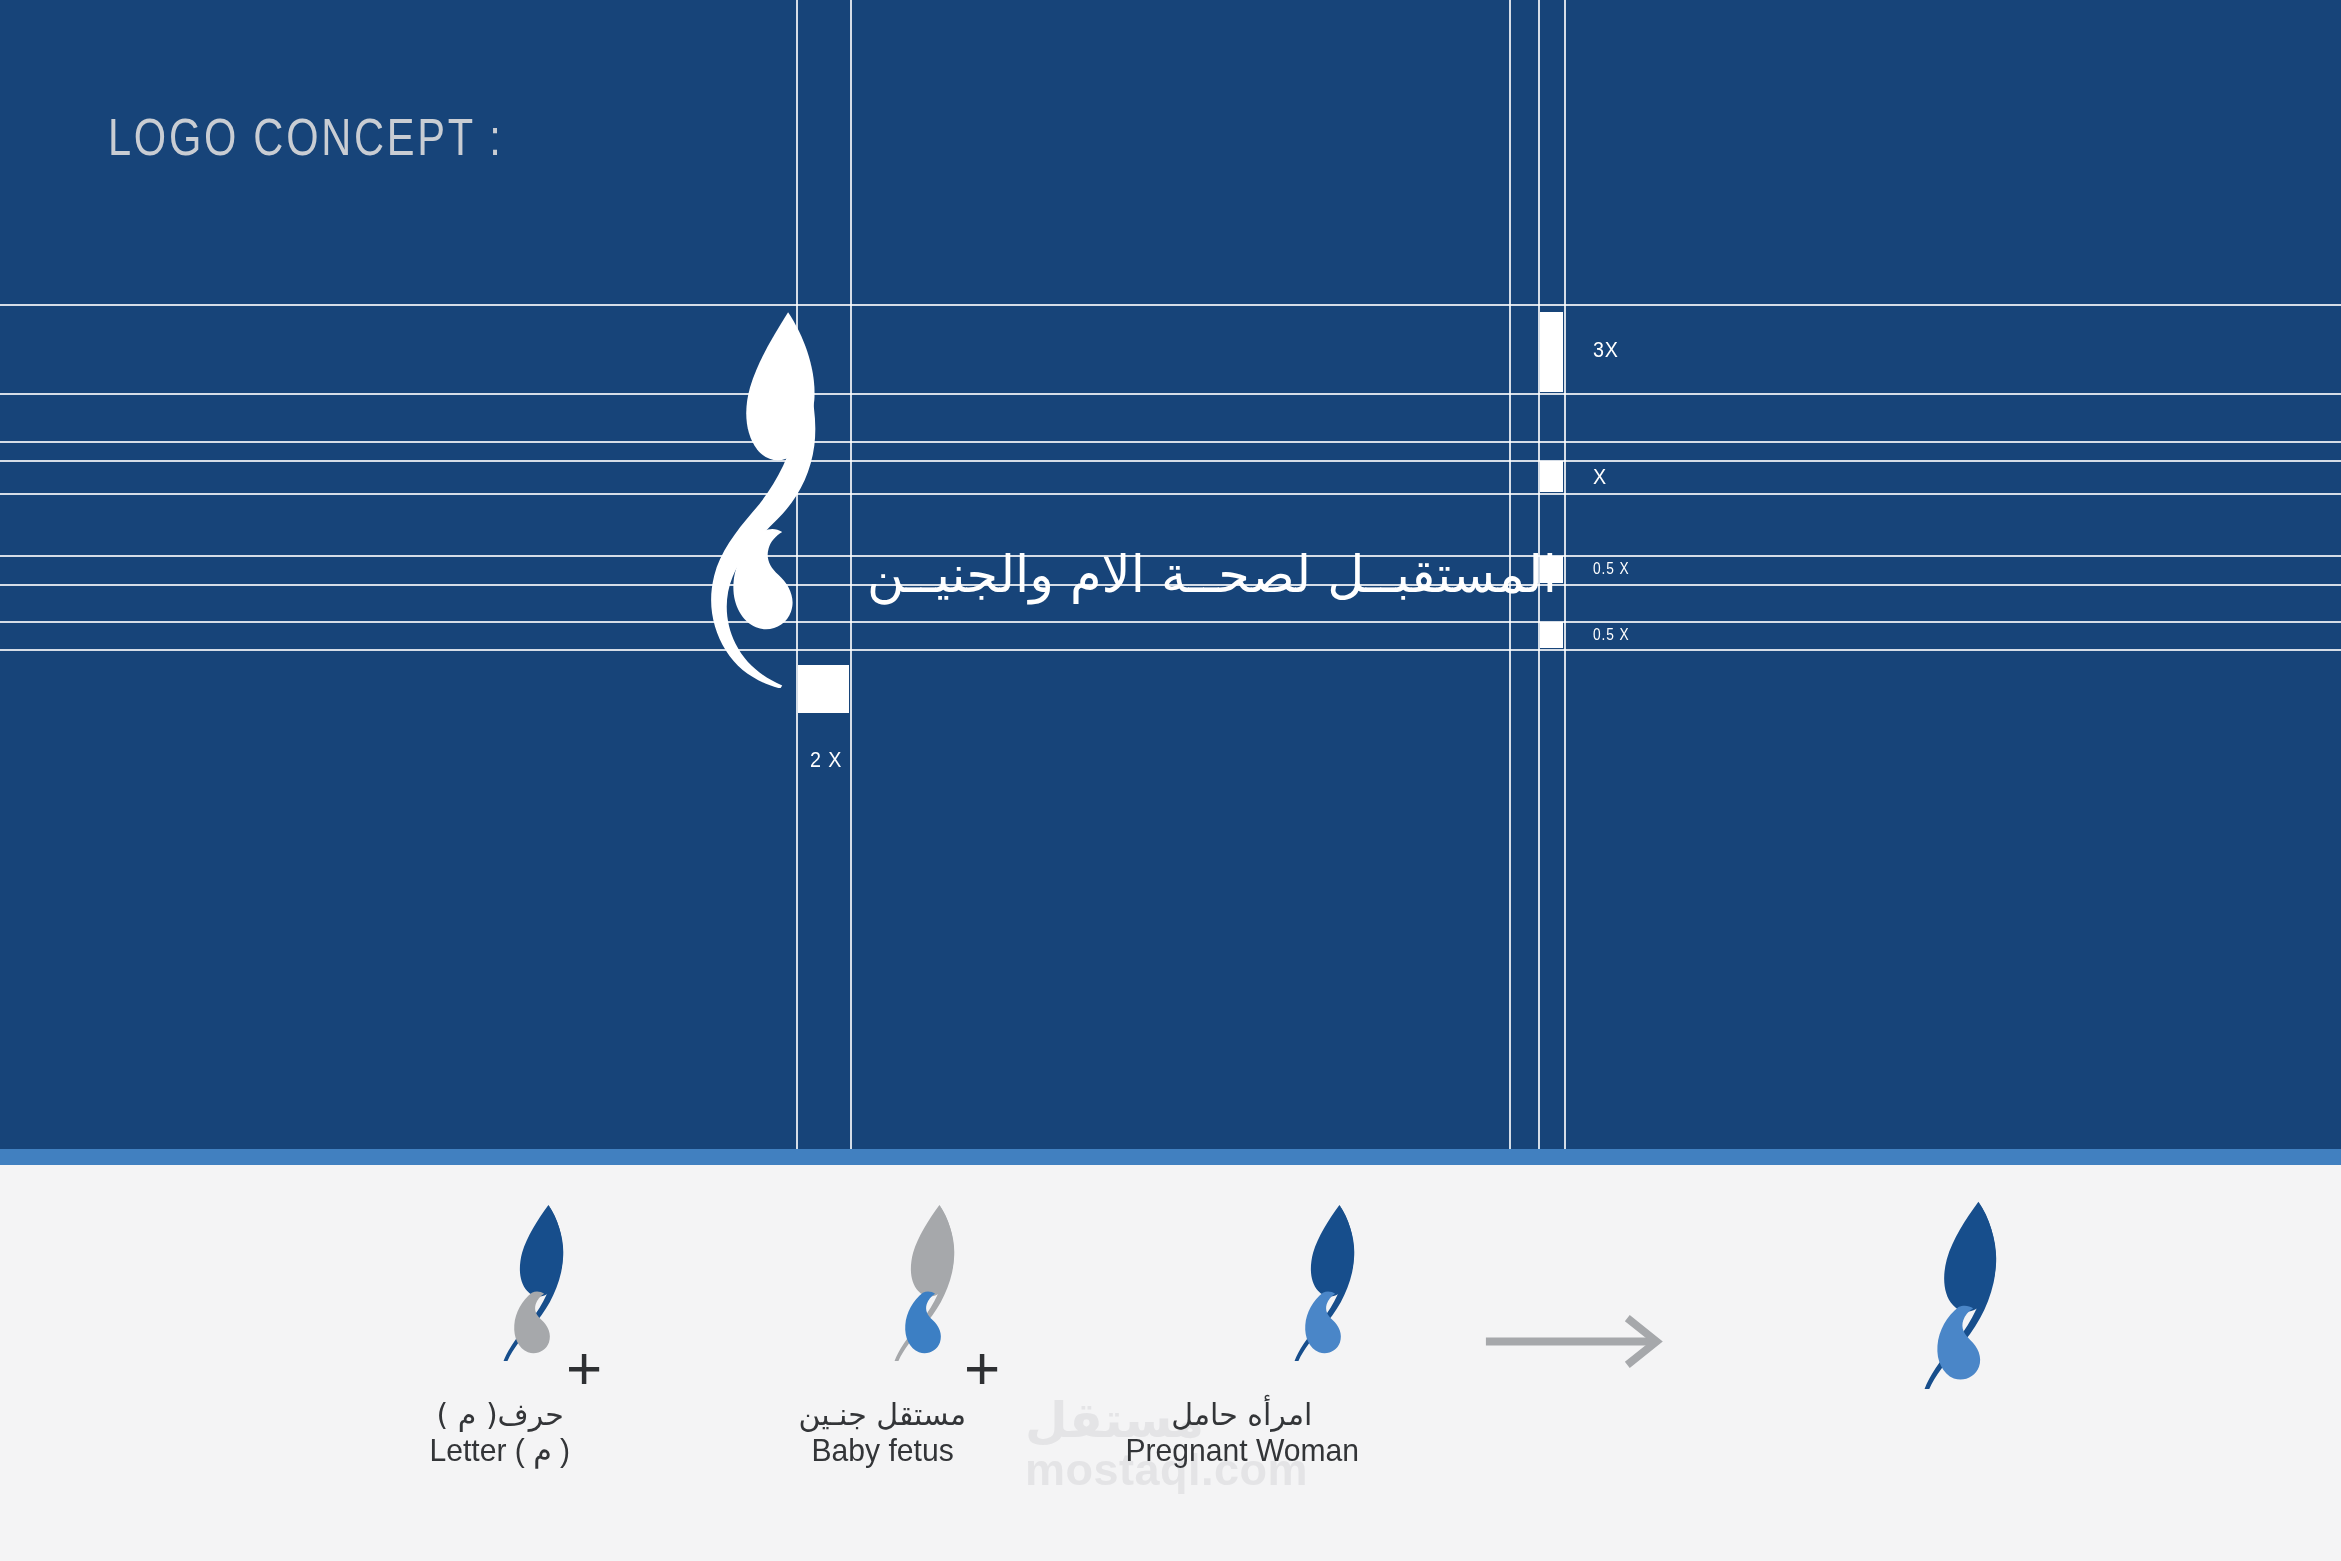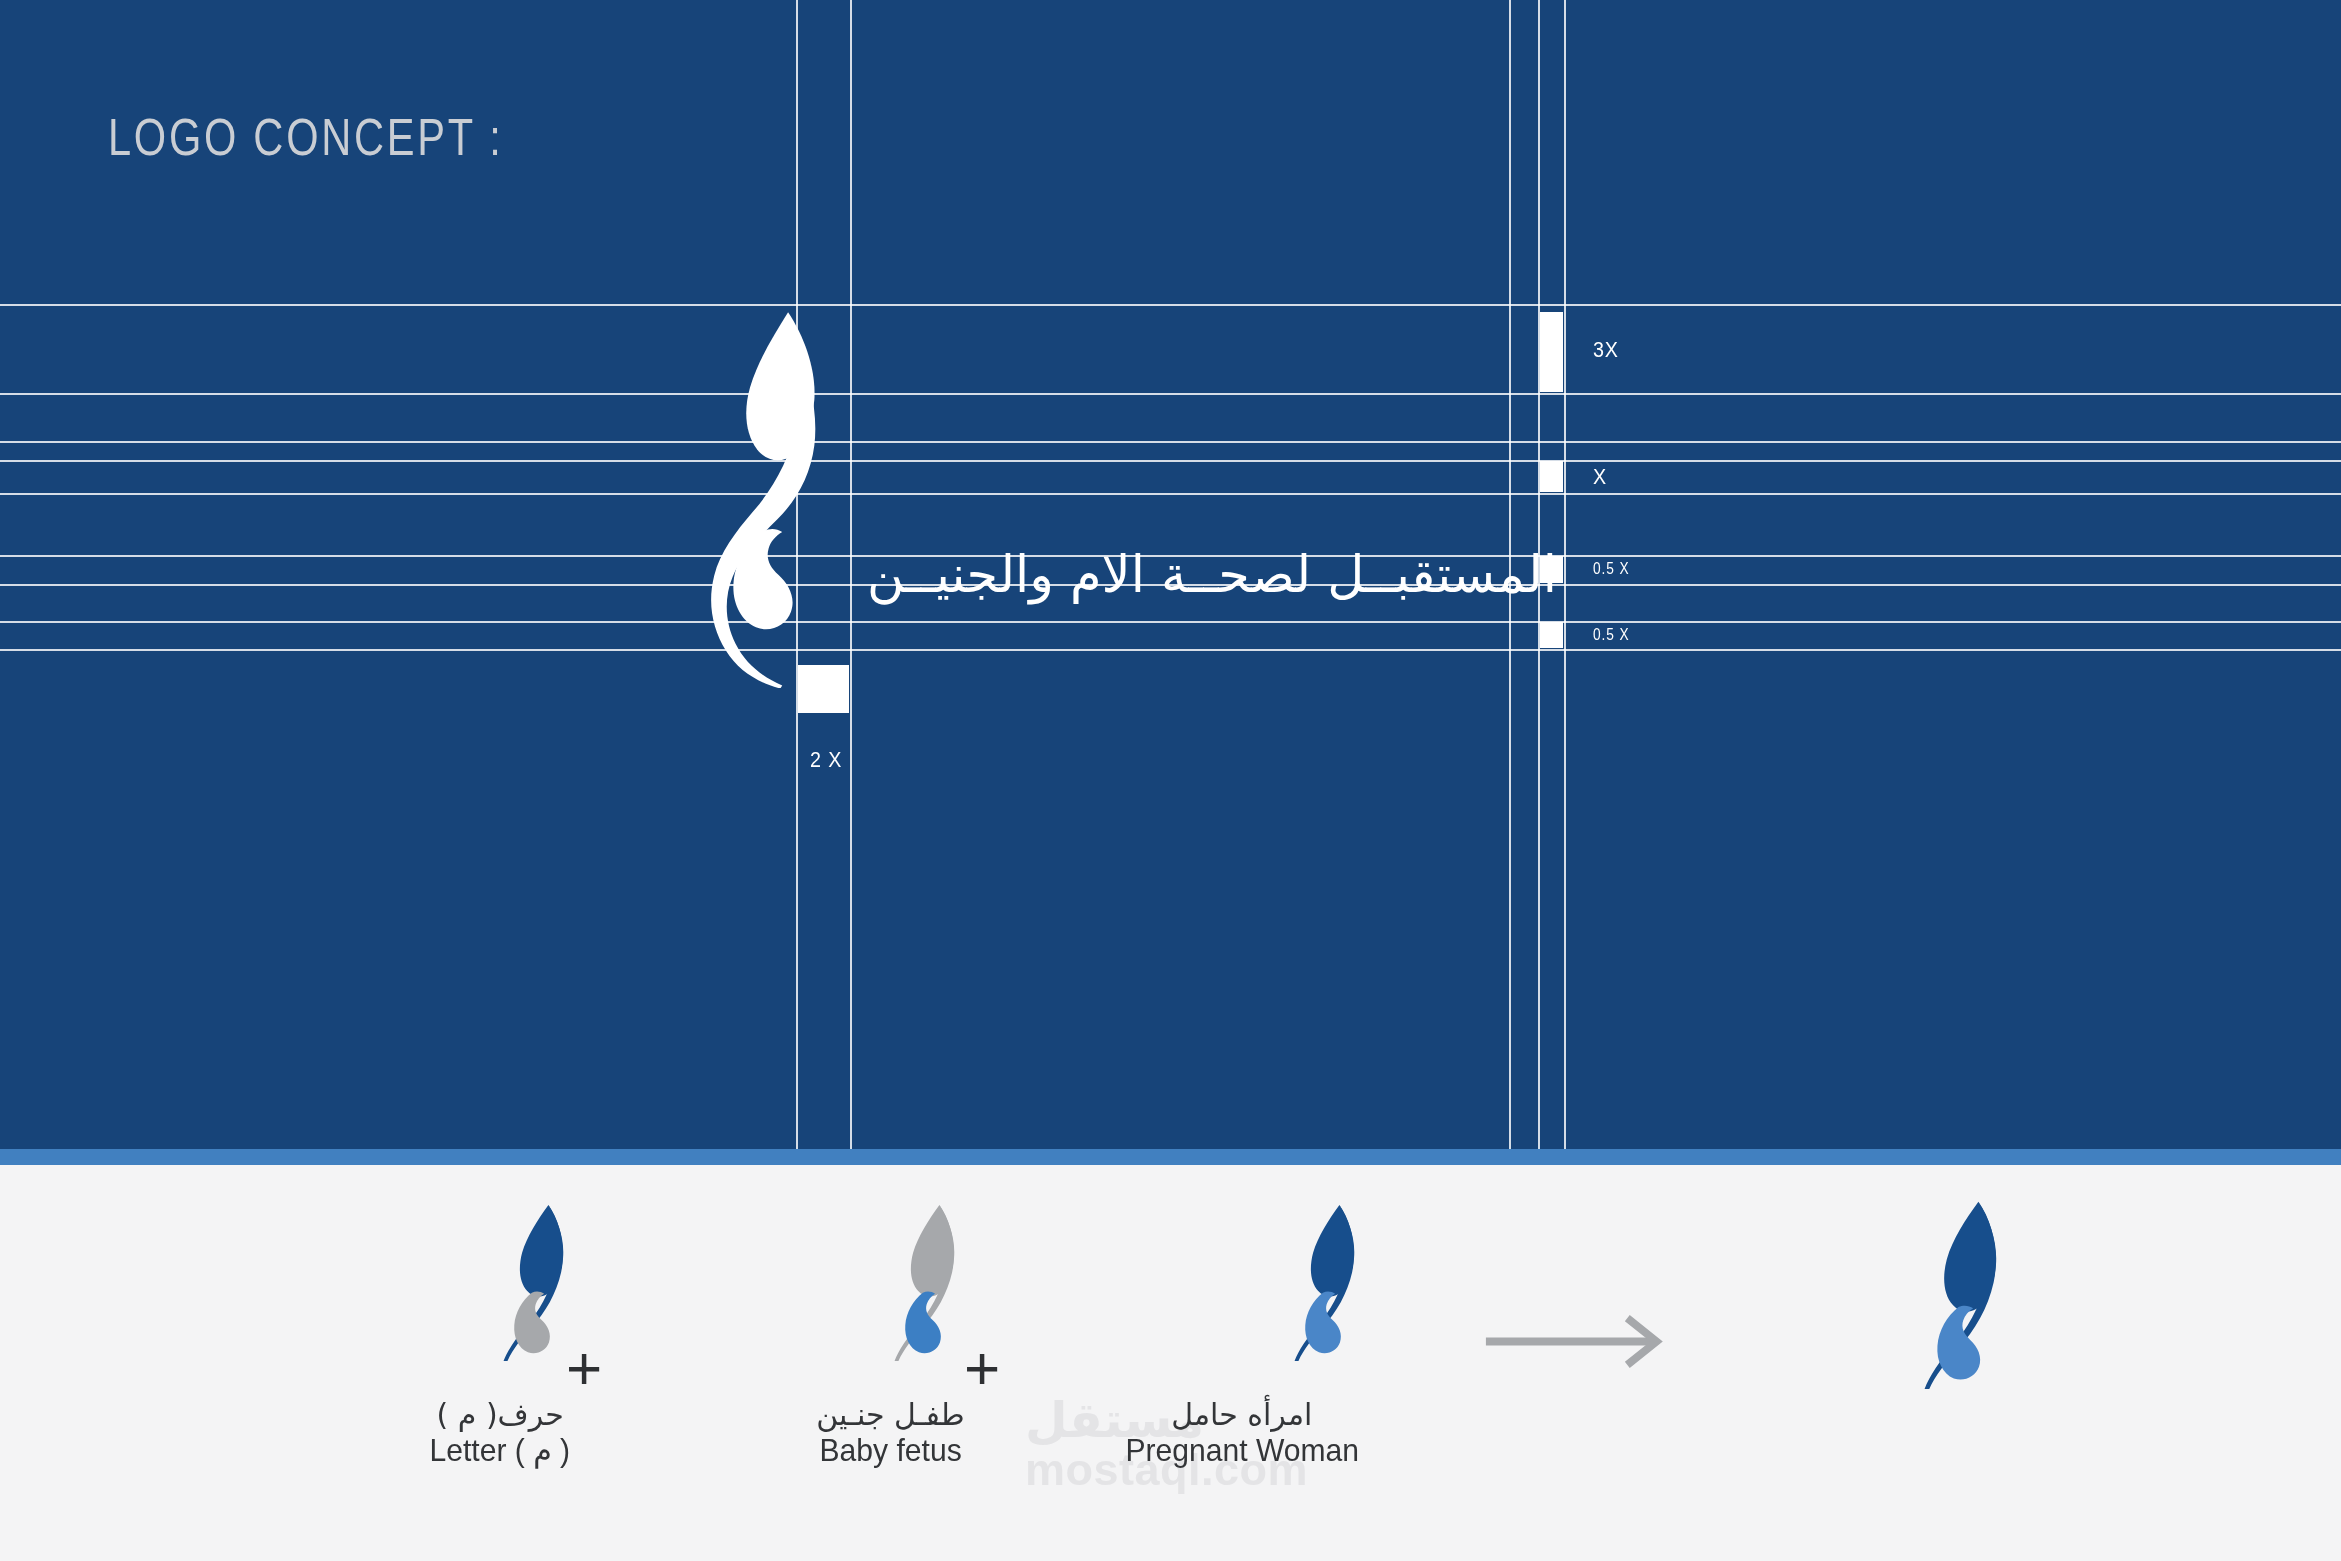--- a/index.html
+++ b/index.html
@@ -205,21 +205,21 @@
 
   <div class="plus-sign" style="left:566px">+</div>
 
   <div class="concept-col" style="left:654px">
     <svg class="concept-mark" viewBox="0 0 200 330">
       <path fill="#a6a8ab" d="M146 10 C164 48,168 104,158 148 C148 192,126 228,102 256 C80 282,62 308,54 330 L62 330 C72 308,90 284,112 260 C140 230,162 192,172 148 C182 102,172 46,146 10 Z"></path>
       <path fill="#a6a8ab" d="M146 10 C124 40,102 74,92 108 C84 138,86 168,102 186 C114 200,134 202,148 189 C164 175,173 148,176 118 C179 80,166 42,146 10 Z"></path>
       <path fill="#3c7fc4" d="M112 190 C92 206,78 230,76 256 C74 282,85 304,104 312 C122 318,141 309,147 292 C153 275,145 258,132 246 C121 236,116 225,120 213 C123 204,129 197,137 192 C130 187,120 186,112 190 Z"></path>
     </svg>
     <div class="concept-labels">
-      <div class="lbl-ar">طفـل جنـين</div>
+      <div class="lbl-ar">مستقل جنـين</div>
       <div class="lbl-en">Baby fetus</div>
     </div>
   </div>
 
   <div class="plus-sign" style="left:964px">+</div>
 
   <div class="concept-col" style="left:1054px">
     <svg class="concept-mark" viewBox="0 0 200 330">
       <path fill="#174e8c" d="M146 10 C164 48,168 104,158 148 C148 192,126 228,102 256 C80 282,62 308,54 330 L62 330 C72 308,90 284,112 260 C140 230,162 192,172 148 C182 102,172 46,146 10 Z"></path>
       <path fill="#174e8c" d="M146 10 C124 40,102 74,92 108 C84 138,86 168,102 186 C114 200,134 202,148 189 C164 175,173 148,176 118 C179 80,166 42,146 10 Z"></path>

